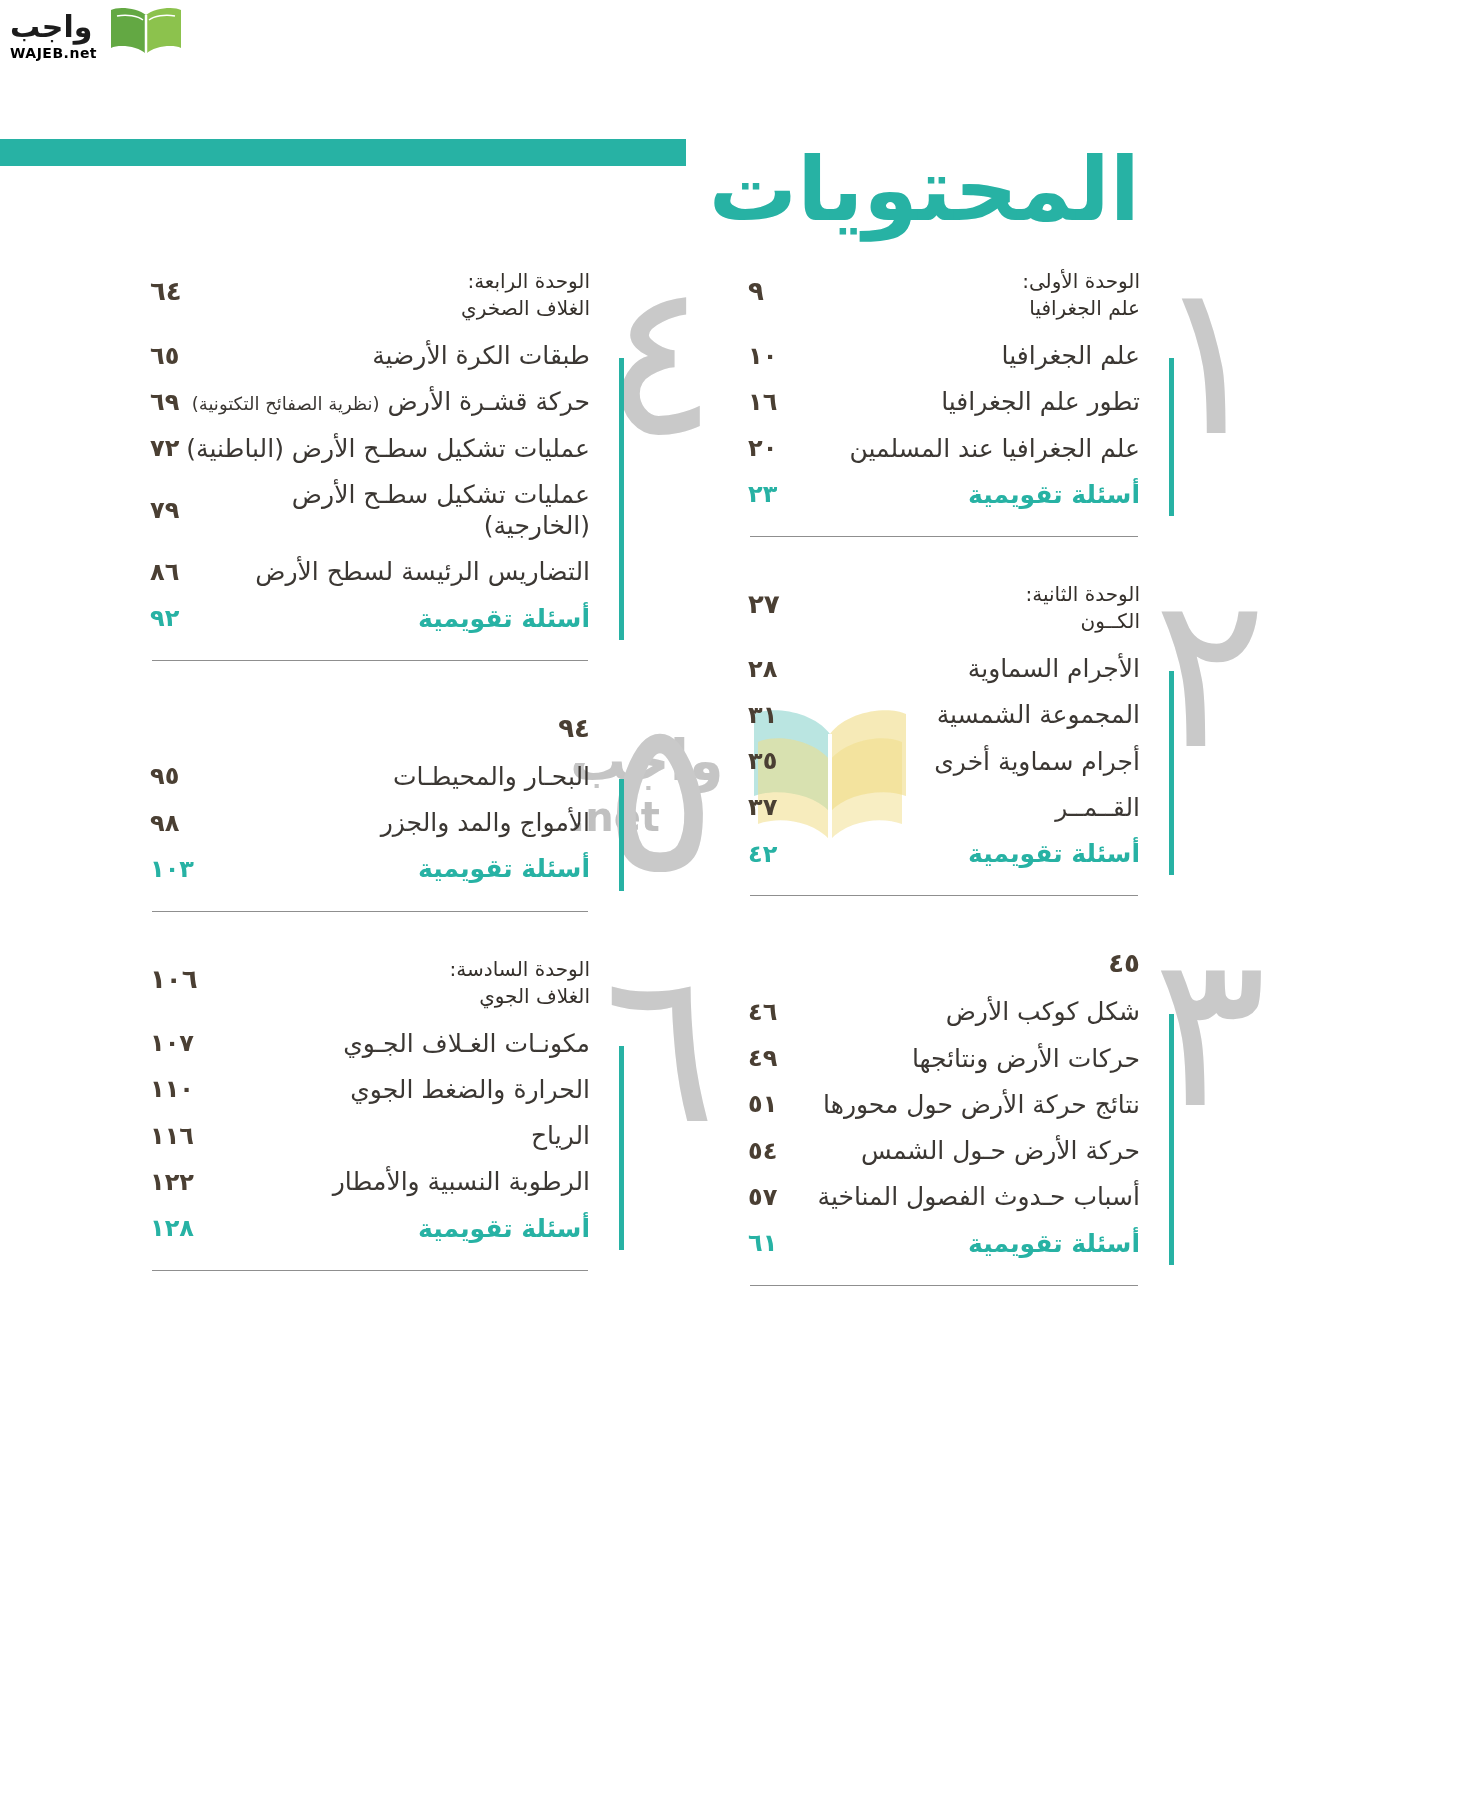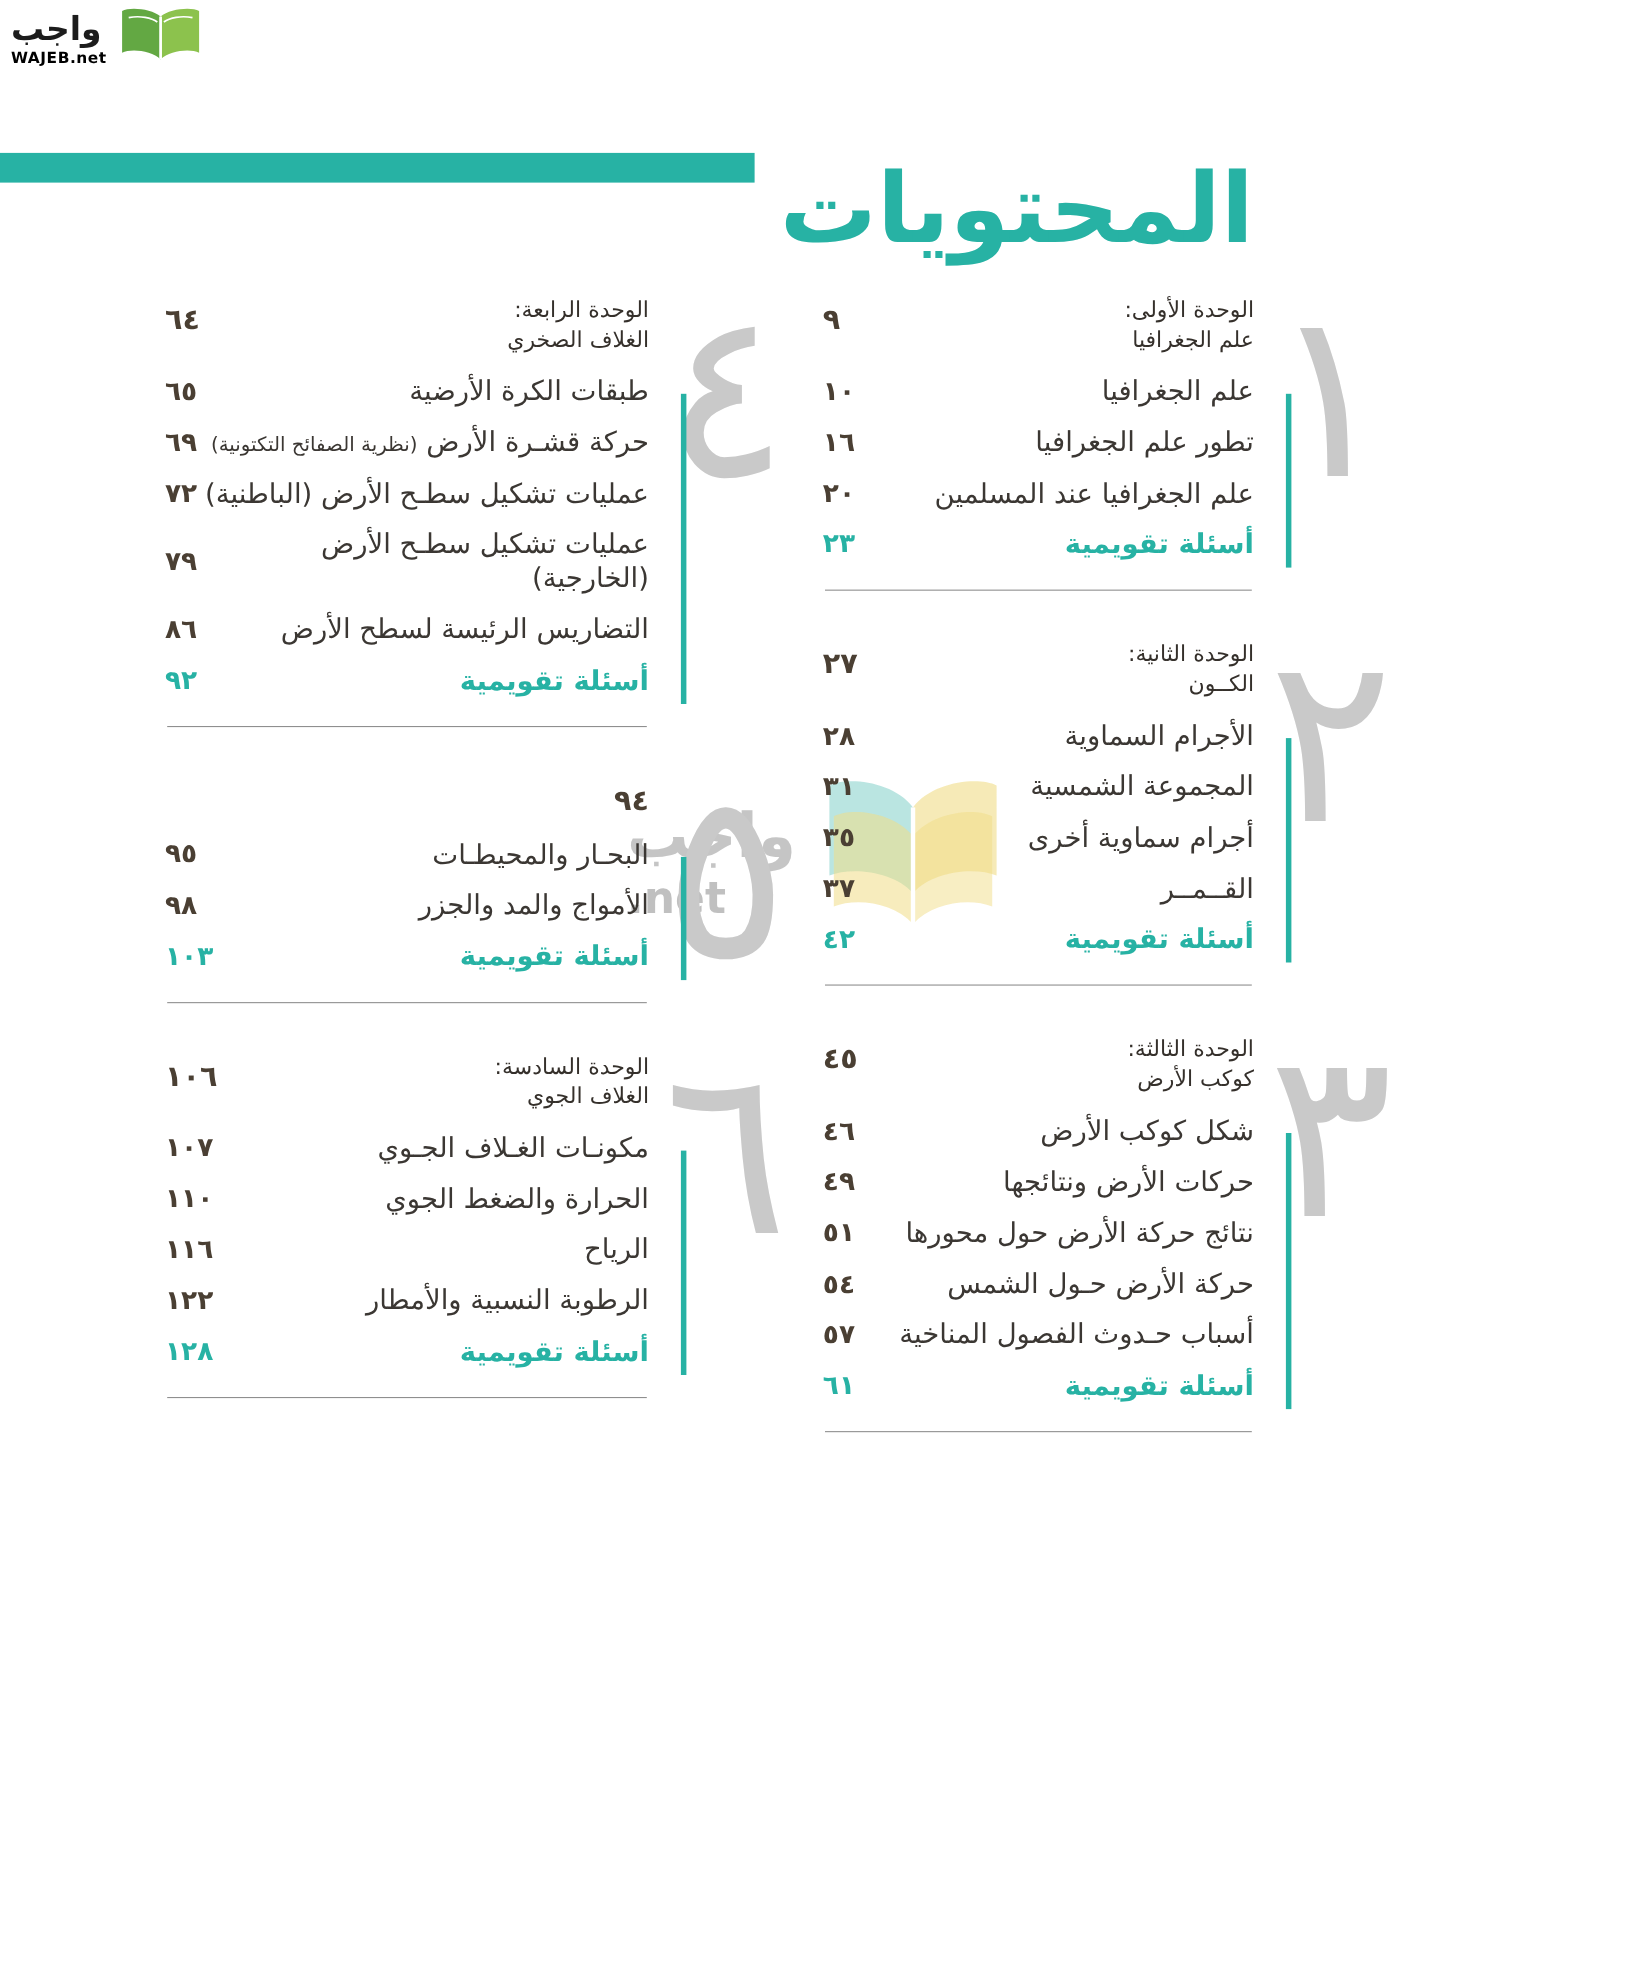--- a/index.html
+++ b/index.html
@@ -166,24 +166,20 @@
           <span class="label">أسئلة تقويمية</span>
           <span class="num">٤٢</span>
         </li>
     </ul>
     <hr class="sep">
   </section>
 
   <section class="unit">
     <div class="unit-ghost">٣</div>
     <header class="unit-header">
-      <div class="unit-titles">
-        <div class="unit-title-line">الوحدة الثالثة:</div>
-        <div class="unit-title-line">كوكب الأرض</div>
-      </div>
       <div class="unit-page">٤٥</div>
     </header>
     <ul class="topics">
       <div class="rule"></div>
       <li class="row">
           <span class="label">شكل كوكب الأرض</span>
           <span class="num">٤٦</span>
         </li>
       <li class="row">
           <span class="label">حركات الأرض ونتائجها</span>

